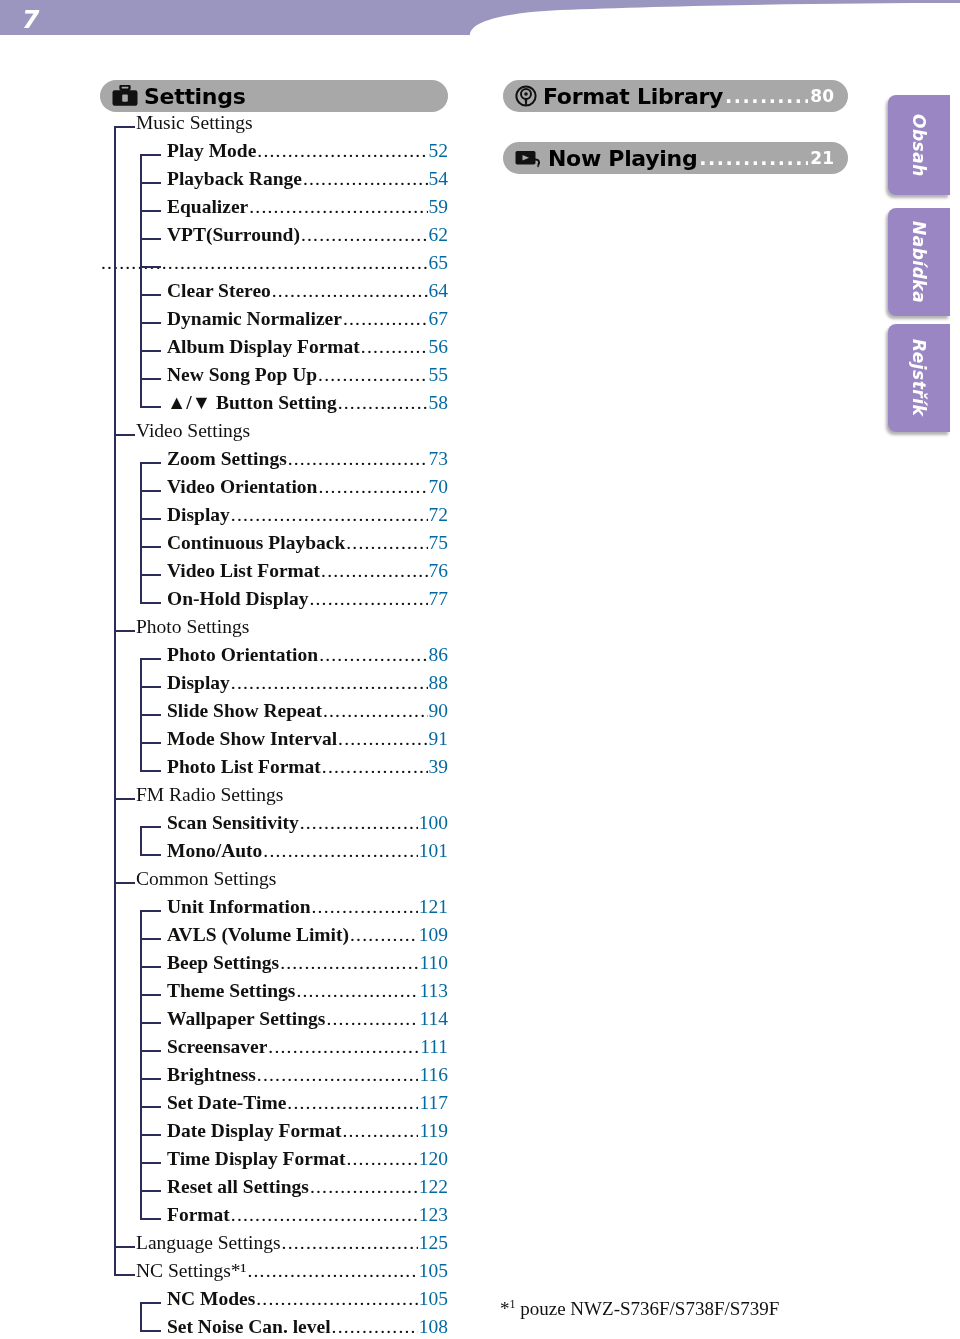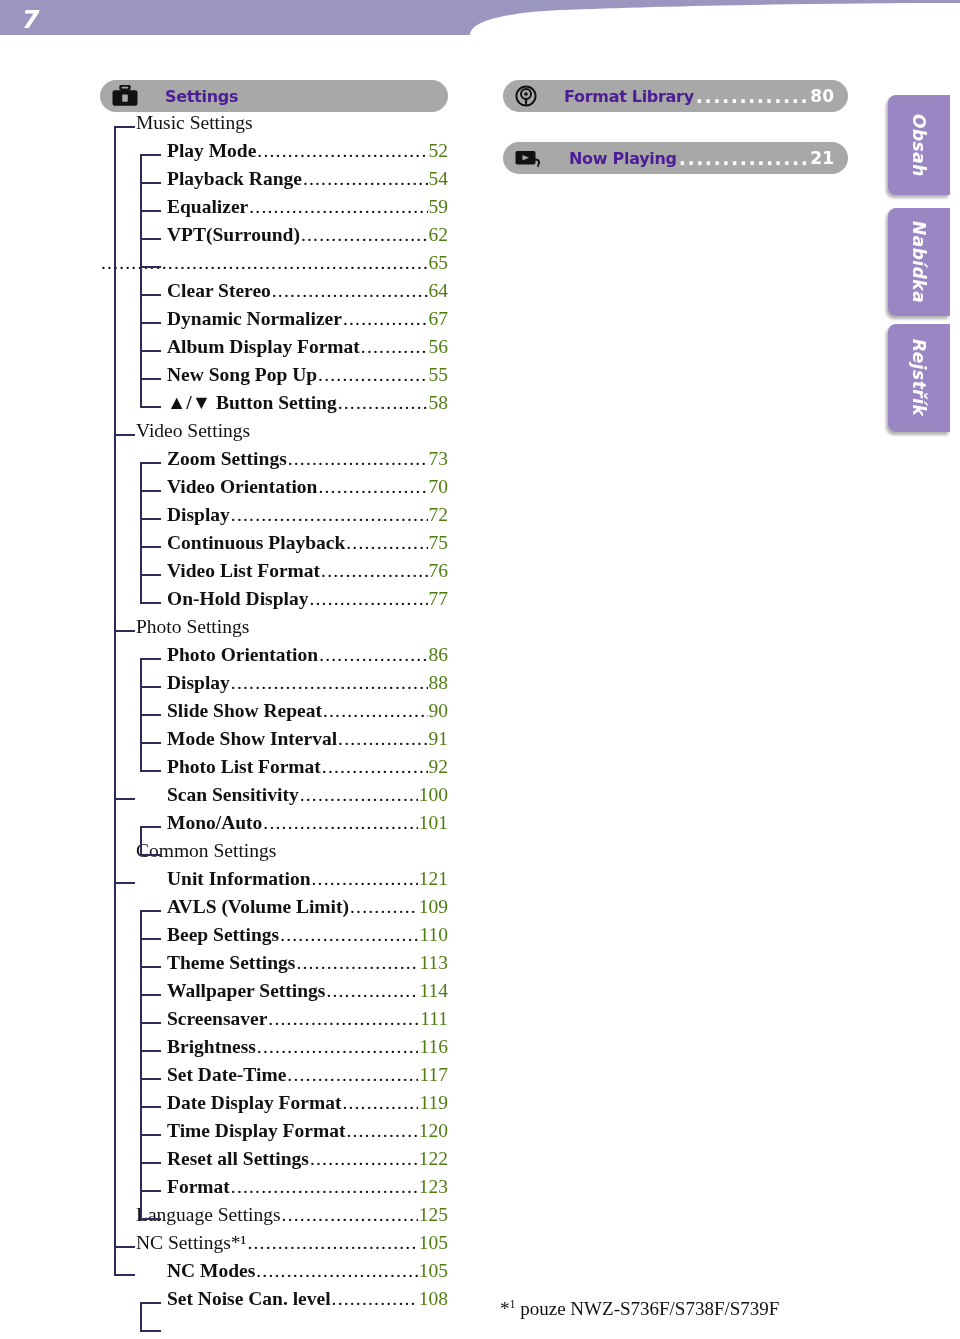--- a/index.html
+++ b/index.html
@@ -42,25 +42,24 @@
     border-radius: 17px;
     height: 32px;
     display: flex;
     align-items: center;
     padding: 0 14px 0 12px;
     box-sizing: border-box;
   }
   .pill-label {
     font-family: "DejaVu Sans", sans-serif;
     font-weight: bold;
-    font-size: 16px;
-    color: #4c1d95;
+    font-size: 22px;
+    color: #000000;
     white-space: nowrap;
     letter-spacing: -0.3px;
-    margin-left: 21px;
   }
   .pill-icon {
     display: inline-flex;
     align-items: center;
     justify-content: center;
     margin-right: 6px;
     flex: 0 0 auto;
   }
   .pill-leader {
     flex: 1 1 auto;
@@ -110,21 +109,21 @@
     white-space: nowrap;
     font-size: 19.5px;
     color: #111111;
     letter-spacing: 1.2px;
     margin: 0 1px 0 1px;
     min-width: 10px;
   }
   .toc-row .pageno {
     flex: 0 0 auto;
     font-size: 19.5px;
-    color: #4d7c0f;
+    color: #0369a1;
     text-align: right;
   }
   
   .lvl1 .rowtext { padding-left: 36px; }
   .lvl2 .rowtext { padding-left: 67px; font-weight: bold; }
   .lvl1 .leader, .lvl2 .leader {}
 
   
   .tline {
     position: absolute;
@@ -297,21 +296,24 @@
         <span class="pageno">90</span>
       </div>
       <div class="toc-row lvl2">
         <span class="rowtext">Mode Show Interval</span>
         <span class="leader">................................................................................</span>
         <span class="pageno">91</span>
       </div>
       <div class="toc-row lvl2">
         <span class="rowtext">Photo List Format</span>
         <span class="leader">................................................................................</span>
-        <span class="pageno">92</span>
+        <span class="pageno">39</span>
+      </div>
+      <div class="toc-row lvl1">
+        <span class="rowtext">FM Radio Settings</span>
       </div>
       <div class="toc-row lvl2">
         <span class="rowtext">Scan Sensitivity</span>
         <span class="leader">................................................................................</span>
         <span class="pageno">100</span>
       </div>
       <div class="toc-row lvl2">
         <span class="rowtext">Mono/Auto</span>
         <span class="leader">................................................................................</span>
         <span class="pageno">101</span>

